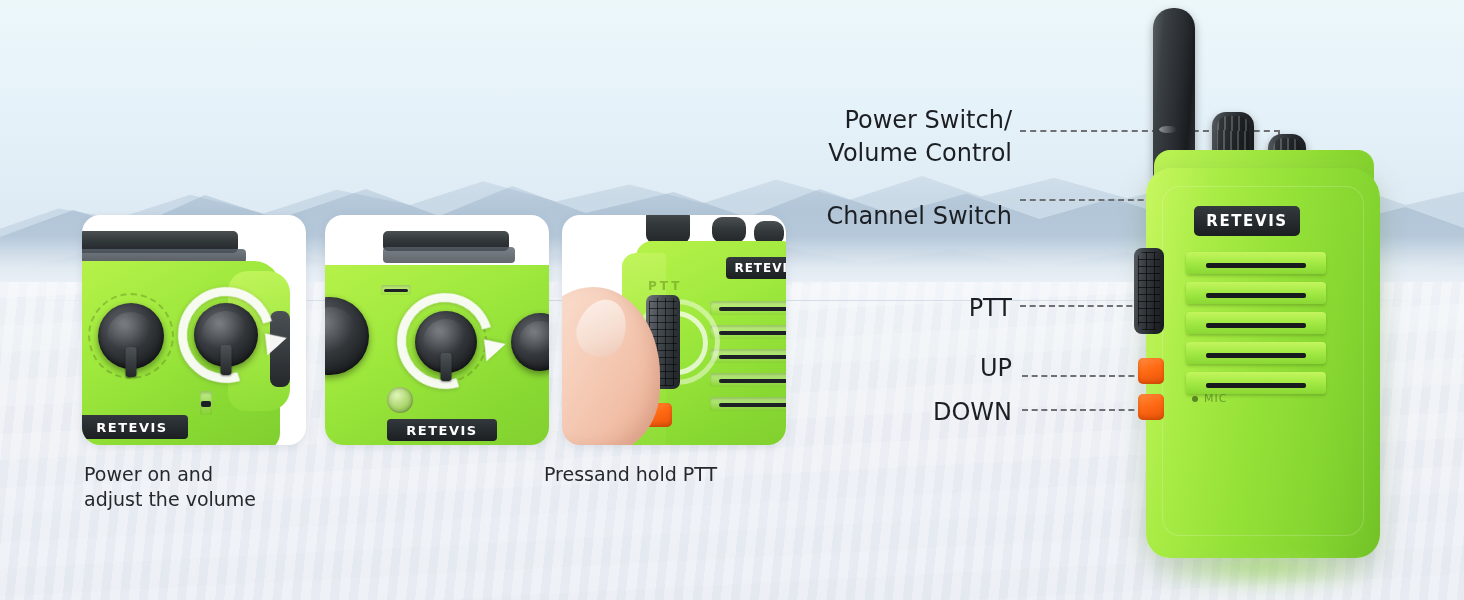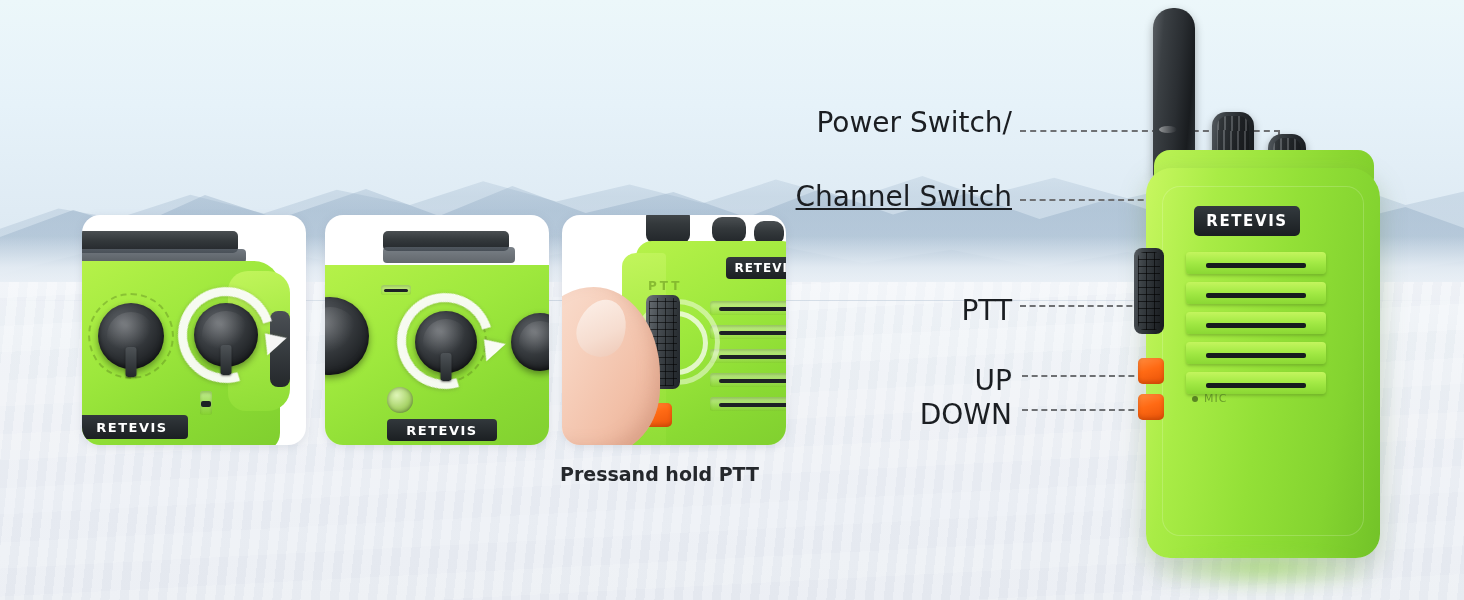--- a/index.html
+++ b/index.html
@@ -70,21 +70,21 @@
   .c2 { left:325px; }
   .c3 { left:562px; }
 
   .cap {
     position:absolute; top:462px; width:250px;
     font-size:19px; line-height:1.32; color:#25282c;
     font-family:"DejaVu Sans", sans-serif;
   }
   .cap1 { left:84px; }
   .cap2 { left:325px; }
-  .cap3 { left:560px;font-weight:bold; }
+  .cap3 { left:544px; }
 
   
   .topbody{ position:absolute; border-radius:14px; }
   .grn  { background:linear-gradient(150deg,#b7f24a 0%,#9ee83d 40%,#8ada33 72%,#7fce2f 100%); }
   .grn2 { background:linear-gradient(165deg,#c2f55c 0%,#a6ea44 45%,#8edc36 100%); }
 
   .antpad{
     position:absolute; border-radius:5px;
     background:linear-gradient(180deg,#4a4f52 0%,#33383b 45%,#22262a 100%);
   }
@@ -177,21 +177,21 @@
     background:linear-gradient(180deg,rgba(255,255,255,.45),rgba(120,180,40,.2));
     box-shadow:inset 0 2px 3px rgba(90,140,30,.45);
   }
   .slot::after{
     content:""; position:absolute; left:10%; right:10%; top:42%; height:26%;
     background:#1d2125; border-radius:2px;
   }
 
   
   .callout{
-    position:absolute; font-size:28px; color:#1b1e22; line-height:1.38;
+    position:absolute; font-size:24px; color:#1b1e22; line-height:1.38;
     text-align:right; white-space:nowrap;
     font-family:"DejaVu Sans", sans-serif;
   }
   .lead{
     position:absolute; height:0;
     border-top:2px dashed #6e7073;
   }
 
   
   .radio{ position:absolute; left:1128px; top:0; width:280px; height:600px; }
@@ -309,20 +309,24 @@
     <div class="arrow-ring" style="left:96px; top:72px; width:96px; height:96px;"></div>
     <div class="arrow-head" style="left:176px; top:116px; transform:rotate(138deg);"></div>
     <div class="knob" style="left:112px; top:88px; width:64px; height:64px;">
       <b></b>
         <i style="bottom:-8px; height:30px;"></i>
     </div>
 
     <div class="slot" style="left:118px; top:176px; width:12px; height:24px;"></div>
     <div class="badge" style="left:-6px; top:200px; width:112px; height:24px; font-size:13px;">RETEVIS</div>
   </div>
+  <div class="cap cap1">
+    <div>Power on and</div>
+    <div>adjust the volume</div>
+  </div>
 
   <div class="card c2">
     <div class="antpad" style="left:58px; top:16px; width:126px; height:20px;"></div>
     <div class="antpad2" style="left:58px; top:32px; width:132px; height:16px; opacity:.8;"></div>
     <div class="topbody grn" style="left:-16px; top:50px; width:258px; height:186px; border-radius:14px 14px 14px 14px;"></div>
 
     <div class="knob" style="left:-34px; top:82px; width:78px; height:78px; border-radius:50%;">
         <b></b>
       </div>
 
@@ -374,35 +378,36 @@
     <div class="thumb" style="left:-42px; top:72px; width:140px; height:168px;">
       <div class="nail" style="left:58px; top:12px; width:48px; height:58px;"></div>
     </div>
   </div>
   <div class="cap cap3">
     <div>Pressand hold PTT</div>
   </div>
 
   <div class="callout" style="right:452px; top:104px;">
     <div>Power Switch/</div>
+    <div>Volume Control</div>
   </div>
   <div class="lead" style="left:1020px; top:130px; width:260px;"></div>
   <div class="lead" style="left:1278px; top:130px; width:0; height:34px; border-top:none; border-left:2px dashed #6e7073;"></div>
 
-  <div class="callout" style="right:452px; top:178px;text-decoration:underline;">
+  <div class="callout" style="right:452px; top:200px;">
     <div>Channel Switch</div>
   </div>
   <div class="lead" style="left:1020px; top:199px; width:212px;"></div>
 
   <div class="callout" style="right:452px; top:292px;">
     <div>PTT</div>
   </div>
   <div class="lead" style="left:1020px; top:305px; width:122px;"></div>
 
-  <div class="callout" style="right:452px; top:362px;">
+  <div class="callout" style="right:452px; top:352px;">
     <div>UP</div>
   </div>
   <div class="lead" style="left:1022px; top:375px; width:122px;"></div>
 
   <div class="callout" style="right:452px; top:396px;">
     <div>DOWN</div>
   </div>
   <div class="lead" style="left:1022px; top:409px; width:122px;"></div>
 
   <div class="radio">

